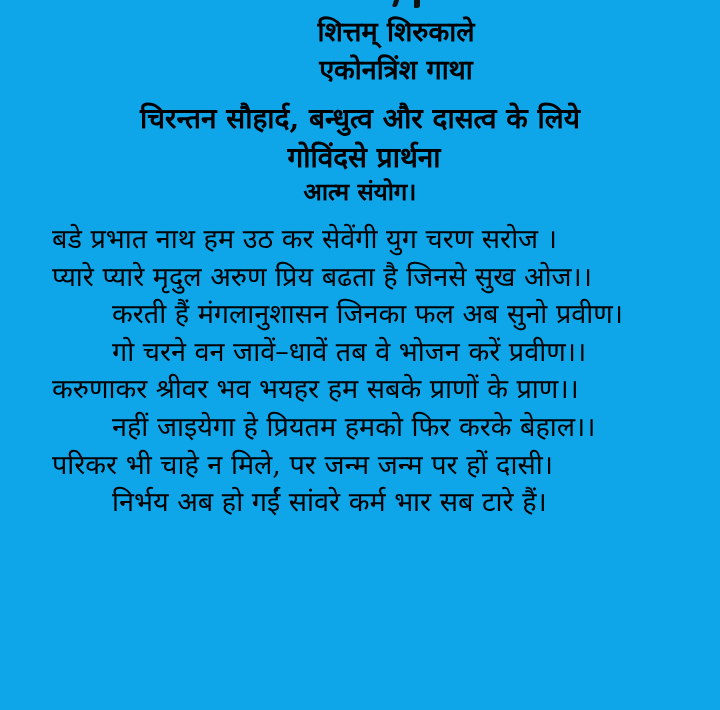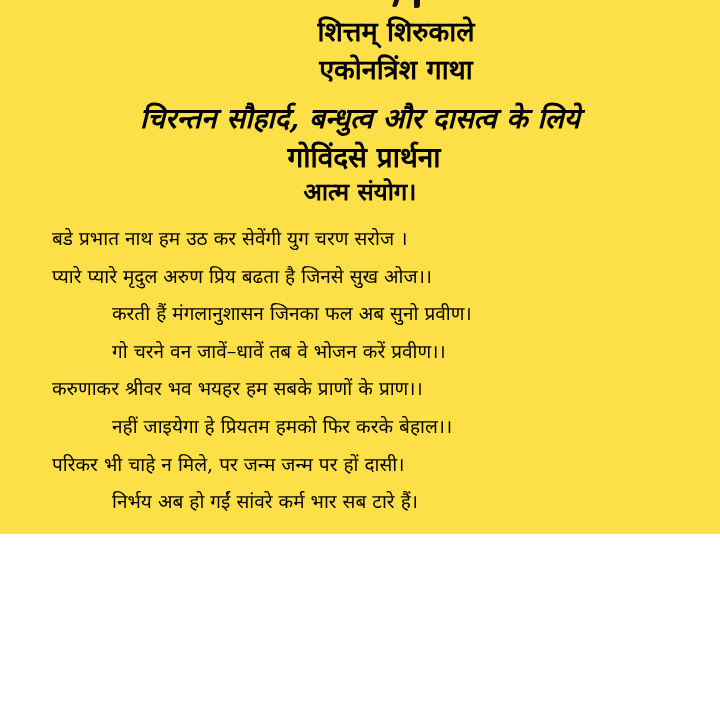--- a/index.html
+++ b/index.html
@@ -3,22 +3,22 @@
 <meta charset="utf-8">
 <style>
   html, body {
     margin: 0;
     padding: 0;
     background: #ffffff;
   }
   .page {
     position: relative;
     width: 720px;
-    height: 534px;
-    background: #fde047;
+    height: 710px;
+    background: #0ea5e9;
     color: #000000;
     font-family: "DejaVu Serif", "Liberation Serif", serif;
     overflow: hidden;
   }
   
   .top-fragment {
     position: absolute;
     top: 0;
     left: 390;
     left: 390px;
@@ -46,29 +46,29 @@
   .heading-line {
     position: absolute;
     left: 0;
     width: 100%;
     text-align: center;
     font-weight: bold;
     white-space: nowrap;
   }
   .title-1 { top: 12px;  font-size: 27px; transform: translateX(36px); }
   .title-2 { top: 50px;  font-size: 27px; transform: translateX(36px); }
-  .sub-1   { top: 98px;  font-size: 28px; font-style: italic; }
+  .sub-1   { top: 98px;  font-size: 28px; }
   .sub-2   { top: 137px; font-size: 28px; transform: translateX(4px); }
   .sub-3   { top: 174px; font-size: 24px; }
   .poem {
     position: absolute;
     top: 220px;
     left: 52px;
     right: 20px;
-    font-size: 19px;
+    font-size: 27px;
     font-weight: normal;
   }
   .poem-line {
     height: 37.6px;
     line-height: 37.6px;
     white-space: nowrap;
   }
   .poem-line.indent {
     padding-left: 60px;
   }

